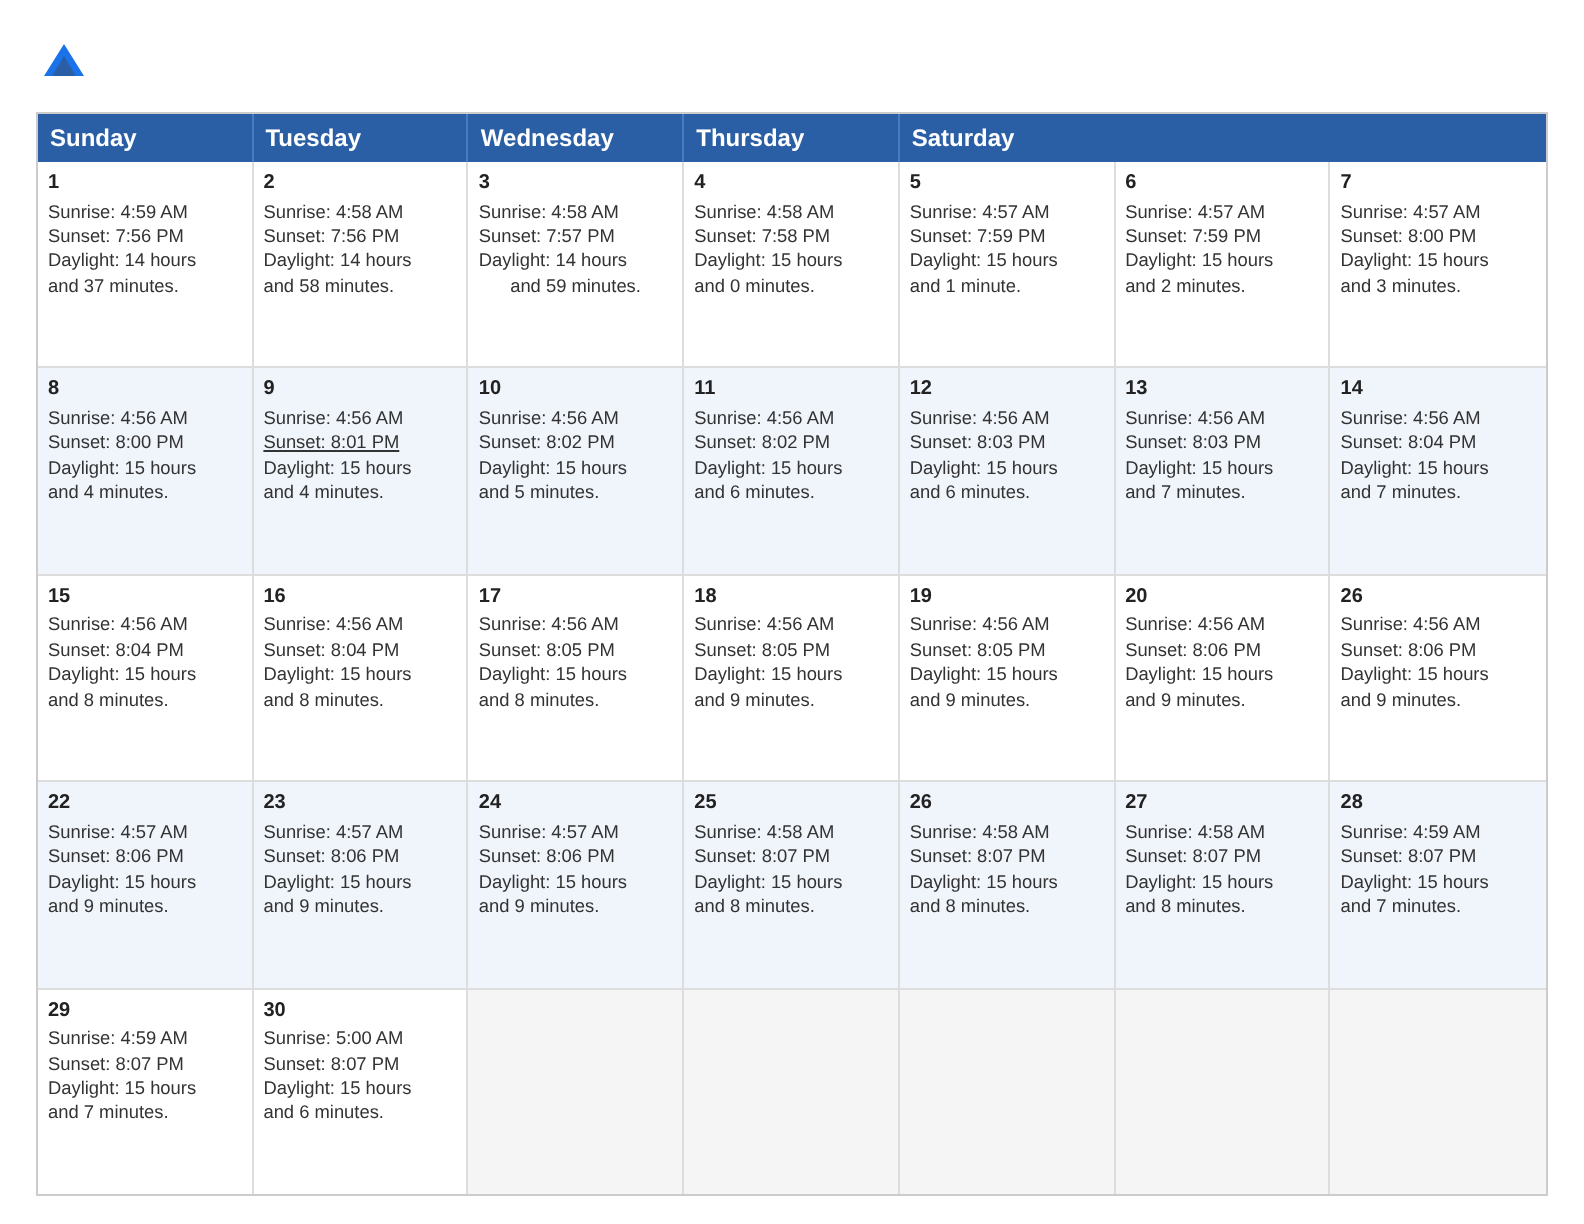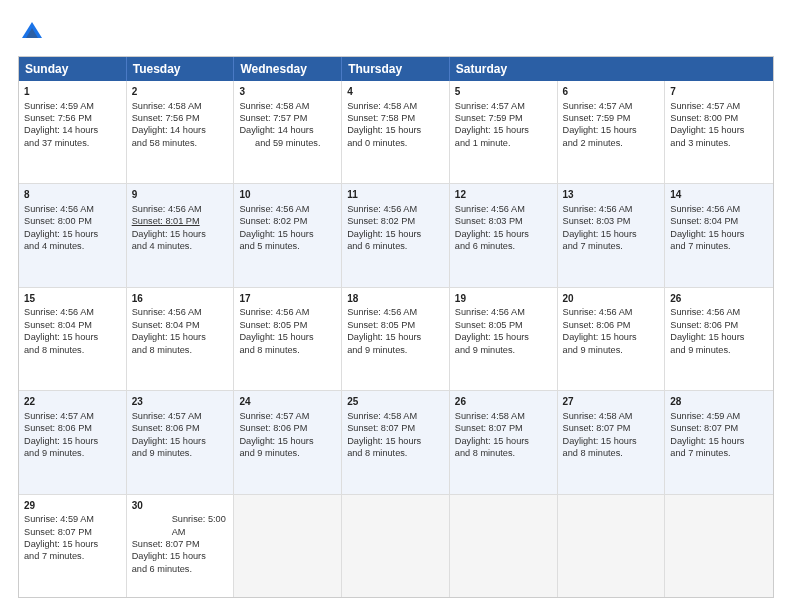--- a/index.html
+++ b/index.html
@@ -359,21 +359,21 @@
         <div class="cal-row">
           <div class="cal-cell">
             <span class="day-num">29</span>
             <span style="display: block;">Sunrise: 4:59 AM</span>
             <span style="display: block;">Sunset: 8:07 PM</span>
             <span style="display: block;">Daylight: 15 hours</span>
             <span style="display: block;">and 7 minutes.</span>
           </div>
           <div class="cal-cell">
             <span class="day-num">30</span>
-            <span style="display: block; margin-left: 40px;">Sunrise: 5:00 AM</span>
+            <span style="display: block;">Sunrise: 5:00 AM</span>
             <span style="display: block;">Sunset: 8:07 PM</span>
             <span style="display: block;">Daylight: 15 hours</span>
             <span style="display: block;">and 6 minutes.</span>
           </div>
           <div class="cal-cell empty"></div>
           <div class="cal-cell empty"></div>
           <div class="cal-cell empty"></div>
           <div class="cal-cell empty"></div>
           <div class="cal-cell empty"></div>
         </div>

